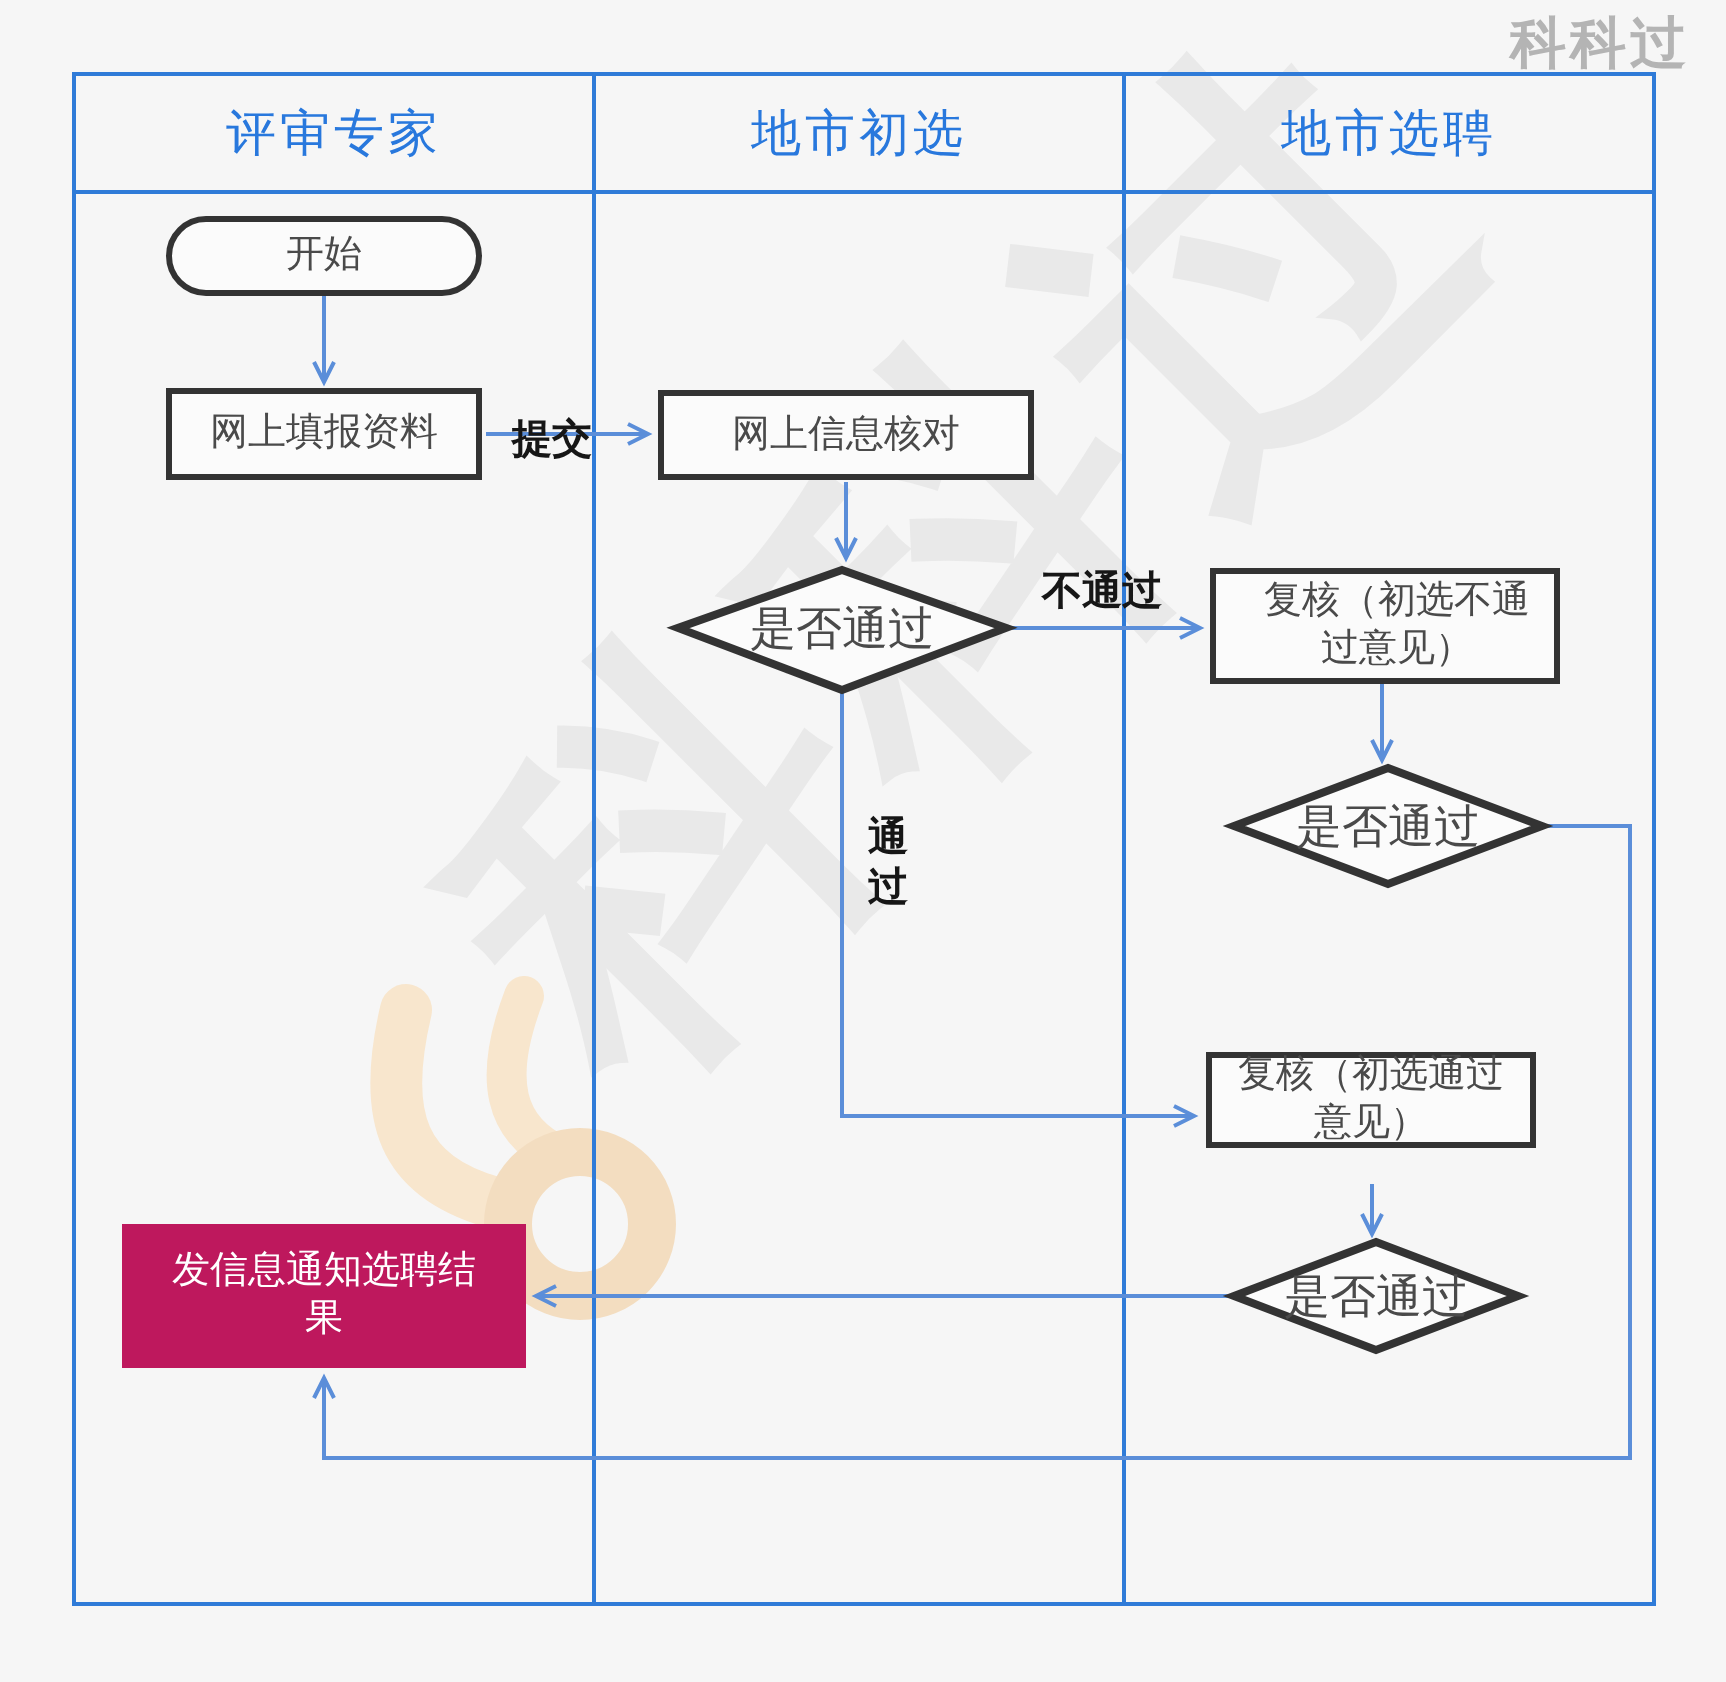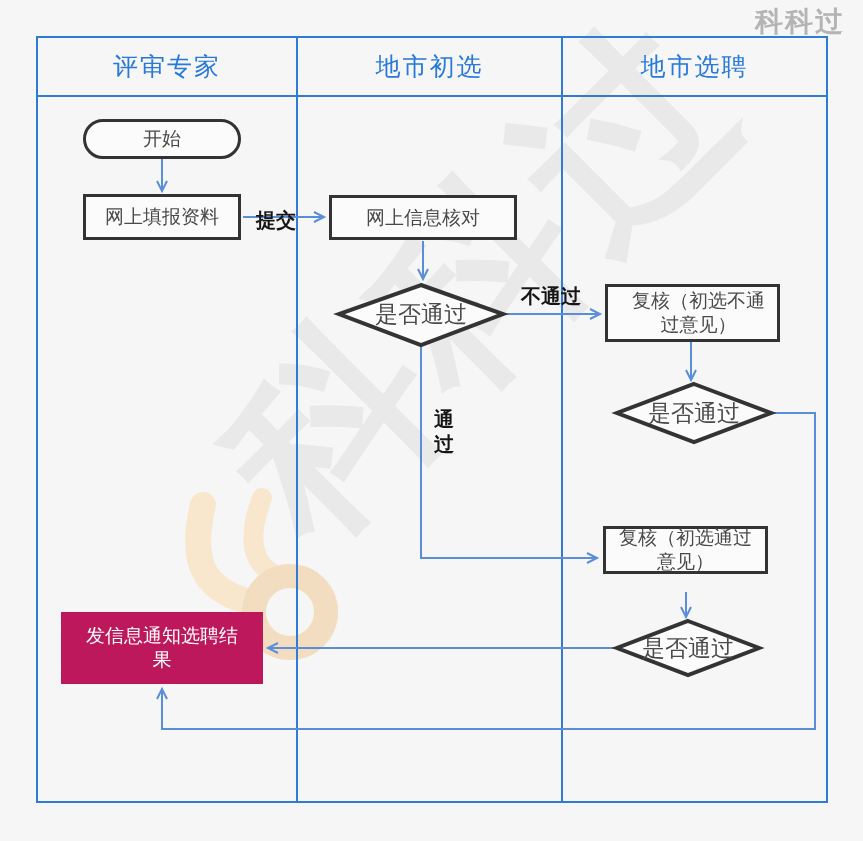--- a/index.html
+++ b/index.html
@@ -25,21 +25,21 @@
   
   .diagram-svg{position:absolute;left:0;top:0;z-index:1;}
   
   .node{
     position:absolute;z-index:2;box-sizing:border-box;
     display:flex;align-items:center;justify-content:center;
     background:#fbfbfb;border:3px solid #333333;
     font-size:19px;line-height:24px;color:#4a4a4a;text-align:center;
     white-space:pre-line;
   }
-  .pill{border-radius:20px;margin-top:11px;}
+  .pill{border-radius:20px;}
   .notify{
     background:#be185d;border:none;color:#ffffff;
   }
   .diamond-label{
     position:absolute;z-index:2;width:130px;text-align:center;
     font-size:23px;line-height:20px;color:#4a4a4a;
   }
   .lane-header{
     position:absolute;top:37px;height:59px;z-index:2;
     display:flex;align-items:center;justify-content:center;

